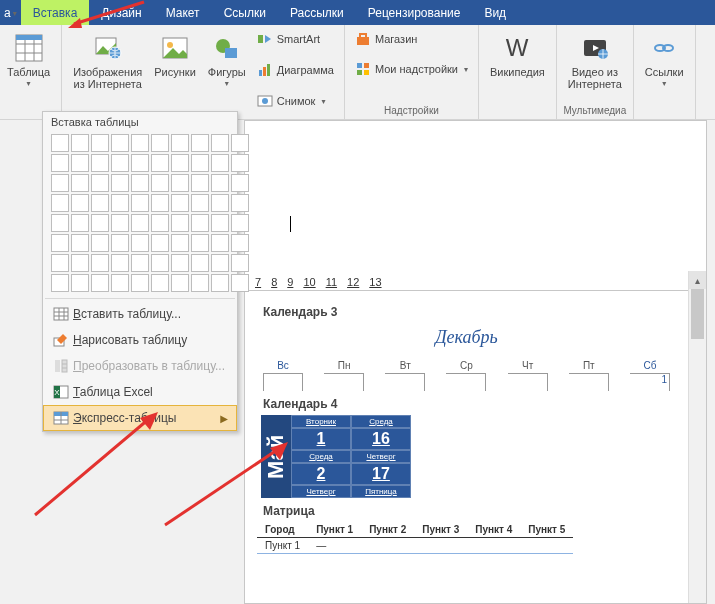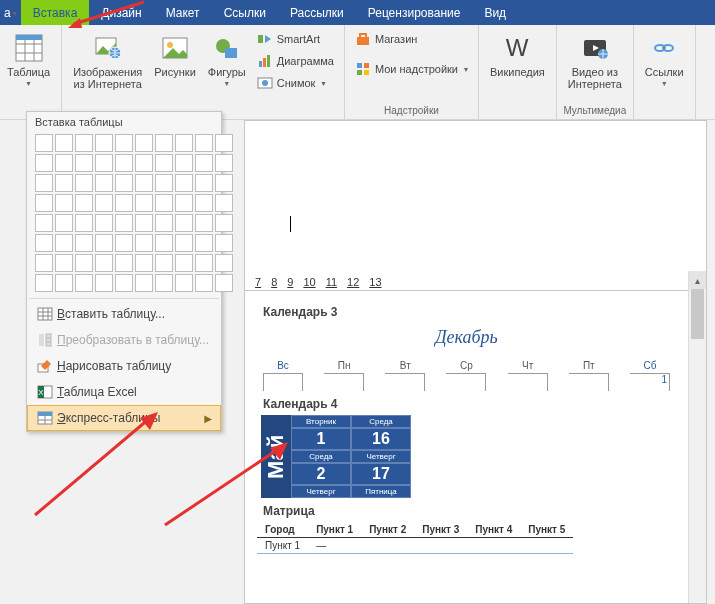--- a/index.html
+++ b/index.html
@@ -1,42 +1,42 @@
 <!DOCTYPE html>
 <html><head>
 <meta charset="utf-8">
 <style>
 * { margin:0; padding:0; box-sizing:border-box; font-family:"Segoe UI",Tahoma,sans-serif; }
 body { width:715px; height:604px; background:#f1f1f1; overflow:hidden; position:relative; }
 
 
 .tabs { height:25px; background:#2b579a; display:flex; align-items:stretch; font-size:12px; color:#fff; }
 .tabs .tab { padding:0 12px; display:flex; align-items:center; cursor:pointer; white-space:nowrap; }
-.tabs .tab.active { background:#84cc16; color:#2b579a;text-align:right; }
+.tabs .tab.active { background:#bef264; color:#2b579a;text-align:right; }
 .tabs .tell { display:flex; align-items:center; color:#b7c7e0; gap:4px; padding-left:10px; }
 .bulb { width:14px; height:14px; }
 
 
 .ribbon { display:flex; background:#f1f1f1; border-bottom:1px solid #d4d4d4; height:95px; }
 .group { border-right:1px solid #d4d4d4; padding:4px 6px 0; display:flex; flex-direction:column; justify-content:space-between; position:relative; }
 .group-label { font-size:10px; color:#666; text-align:center; padding:2px 0 3px; }
 .btns { display:flex; gap:2px; }
 .bigbtn { display:flex; flex-direction:column; align-items:center; justify-content:flex-start; padding:3px 5px 0; min-width:42px; cursor:pointer; text-align:center; }
 .bigbtn .ico { width:32px; height:32px; display:flex; align-items:center; justify-content:center; margin-bottom:2px; }
 .bigbtn .lbl { font-size:11px; color:#444; line-height:12px; }
-.smallbtn-col { display:flex; flex-direction:column; gap:2px; }
+.smallbtn-col { display:flex; flex-direction:column; gap:11px; }
 .smallbtn { display:flex; align-items:center; gap:4px; font-size:11px; color:#444; padding:2px 4px; cursor:pointer; white-space:nowrap; }
 .smallbtn .ico { width:16px; height:16px; }
 .drop-arrow { font-size:8px; color:#666; display:block; margin-top:1px; }
 
 
 .group.partial { border-left:none; padding-left:2px; }
 
 
-.dropdown { position:absolute; left:26px; top:111px; width:196px; background:#f6f6f6; border:1px solid #c6c6c6; box-shadow:2px 2px 4px rgba(0,0,0,0.2); z-index:10; }
+.dropdown { position:absolute; left:42px; top:111px; width:196px; background:#f6f6f6; border:1px solid #c6c6c6; box-shadow:2px 2px 4px rgba(0,0,0,0.2); z-index:10; }
 .dropdown .dd-title { font-size:11px; color:#444; padding:4px 8px; }
 .grid-wrap { padding:2px 8px 4px; }
 .table-grid { display:grid; grid-template-columns:repeat(10,18px); grid-template-rows:repeat(8,18px); gap:2px; }
 .table-grid .cell { border:1px solid #bdbdbd; background:#fff; }
 .dd-sep { height:1px; background:#d8d8d8; margin:2px 2px; }
 .dd-item { display:flex; align-items:center; gap:4px; padding:5px 10px; font-size:12px; color:#444; cursor:pointer; position:relative; }
 .dd-item.disabled { color:#aaa; cursor:default; }
 .dd-item.selected { background:#fbe3b5; border:1px solid #e5b43c; padding:4px 9px; }
 .dd-item .ico { width:16px; height:16px; flex:0 0 16px; }
 .dd-item .arrow { position:absolute; right:8px; font-size:10px; color:#666; }
@@ -60,21 +60,21 @@
 .cal3-row { display:flex; justify-content:space-between; font-size:10px; color:#555; padding:0 2px; }
 .cal3-row .day { width:40px; text-align:center; position:relative; }
 .cal3-row .day.sun, .cal3-row .day.sat { color:#2b579a; }
 .cal3-cells { display:flex; justify-content:space-between; padding:0 2px; margin-top:2px; }
 .cal3-cells .c { width:40px; height:18px; border-top:1px solid #999; border-right:1px solid #999; position:relative; font-size:10px; text-align:right; padding-right:2px; color:#2b579a; }
 .cal3-cells .c:first-child { border-left:1px solid #999; }
 
 
 .cal4 { width:150px; background:#2b579a; color:#fff; display:flex; margin:4px 0 0 4px; }
 .cal4 .side { writing-mode:vertical-rl; transform:rotate(180deg); font-size:22px; font-weight:bold; display:flex; align-items:center; justify-content:center; padding:2px; background:#23487f; }
-.cal4 .cols { display:grid; grid-template-columns:1fr 1fr; flex:1; }
+.cal4 .cols { display:grid; grid-template-columns:1fr 1fr; flex:1;text-decoration:underline; }
 .cal4 .cell { border:1px solid rgba(255,255,255,0.25); text-align:center; padding:1px 0; }
 .cal4 .wk { font-size:8px; }
 .cal4 .num { font-size:16px; font-weight:bold; }
 
 
 .matrix { margin-top:4px; }
 .matrix table { border-collapse:collapse; font-size:10px; color:#333; }
 .matrix th, .matrix td { padding:2px 8px; text-align:left; }
 .matrix thead th { border-bottom:1px solid #333; }
 .matrix tbody td { border-bottom:1px solid #8db3e2; }
@@ -348,35 +348,35 @@
   <div class="dd-item">
     <span class="ico"><svg width="16" height="16" viewBox="0 0 16 16">
           <rect x="1" y="2" width="14" height="12" fill="#fff" stroke="#888"></rect>
           <line x1="1" y1="6" x2="15" y2="6" stroke="#888"></line>
           <line x1="1" y1="10" x2="15" y2="10" stroke="#888"></line>
           <line x1="6" y1="2" x2="6" y2="14" stroke="#888"></line>
           <line x1="11" y1="2" x2="11" y2="14" stroke="#888"></line>
         </svg></span>
     <span><span class="underline">В</span><span>ставить таблицу...</span></span>
   </div>
+  <div class="dd-item">
+    <span class="ico"><svg width="16" height="16" viewBox="0 0 16 16">
+          <rect x="1" y="6" width="10" height="8" fill="#fff" stroke="#888"></rect>
+          <path d="M10 2 l4 4 -6 6 -4 -4 z" fill="#ed7d31"></path>
+        </svg></span>
+    <span><span class="underline">Н</span>арисовать таблицу</span>
+  </div>
   <div class="dd-item disabled">
     <span class="ico"><svg width="16" height="16" viewBox="0 0 16 16">
           <rect x="2" y="2" width="5" height="12" fill="#ddd"></rect>
           <rect x="9" y="2" width="5" height="12" fill="#ddd" stroke="#bbb"></rect>
           <line x1="9" y1="6" x2="14" y2="6" stroke="#bbb"></line>
           <line x1="9" y1="10" x2="14" y2="10" stroke="#bbb"></line>
         </svg></span>
     <span><span class="underline">П</span>реобразовать в таблицу...</span>
-  </div>
-  <div class="dd-item">
-    <span class="ico"><svg width="16" height="16" viewBox="0 0 16 16">
-          <rect x="1" y="6" width="10" height="8" fill="#fff" stroke="#888"></rect>
-          <path d="M10 2 l4 4 -6 6 -4 -4 z" fill="#ed7d31"></path>
-        </svg></span>
-    <span><span class="underline">Н</span>арисовать таблицу</span>
   </div>
   <div class="dd-item">
     <span class="ico"><svg width="16" height="16" viewBox="0 0 16 16">
           <rect x="1" y="2" width="14" height="12" fill="#fff" stroke="#888"></rect>
           <rect x="1" y="2" width="6" height="12" fill="#217346"></rect>
           <text x="4" y="11" text-anchor="middle" fill="#fff" font-size="8">X</text>
         </svg></span>
     <span><span class="underline">Т</span>аблица Excel</span>
   </div>
   <div class="dd-item selected">

